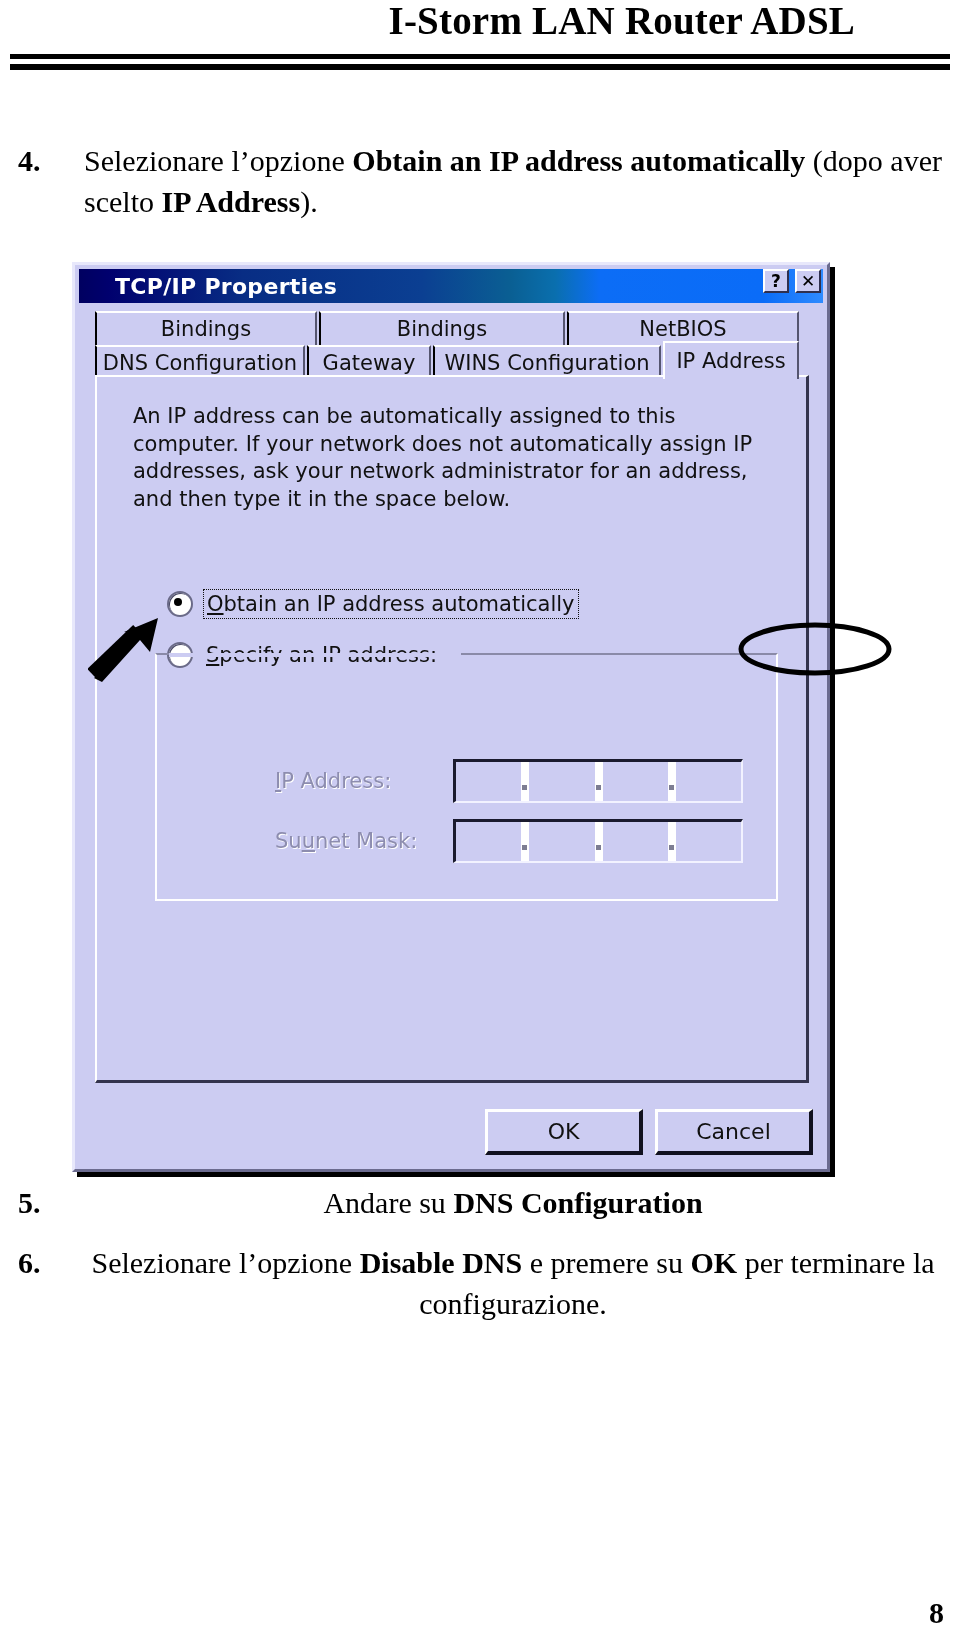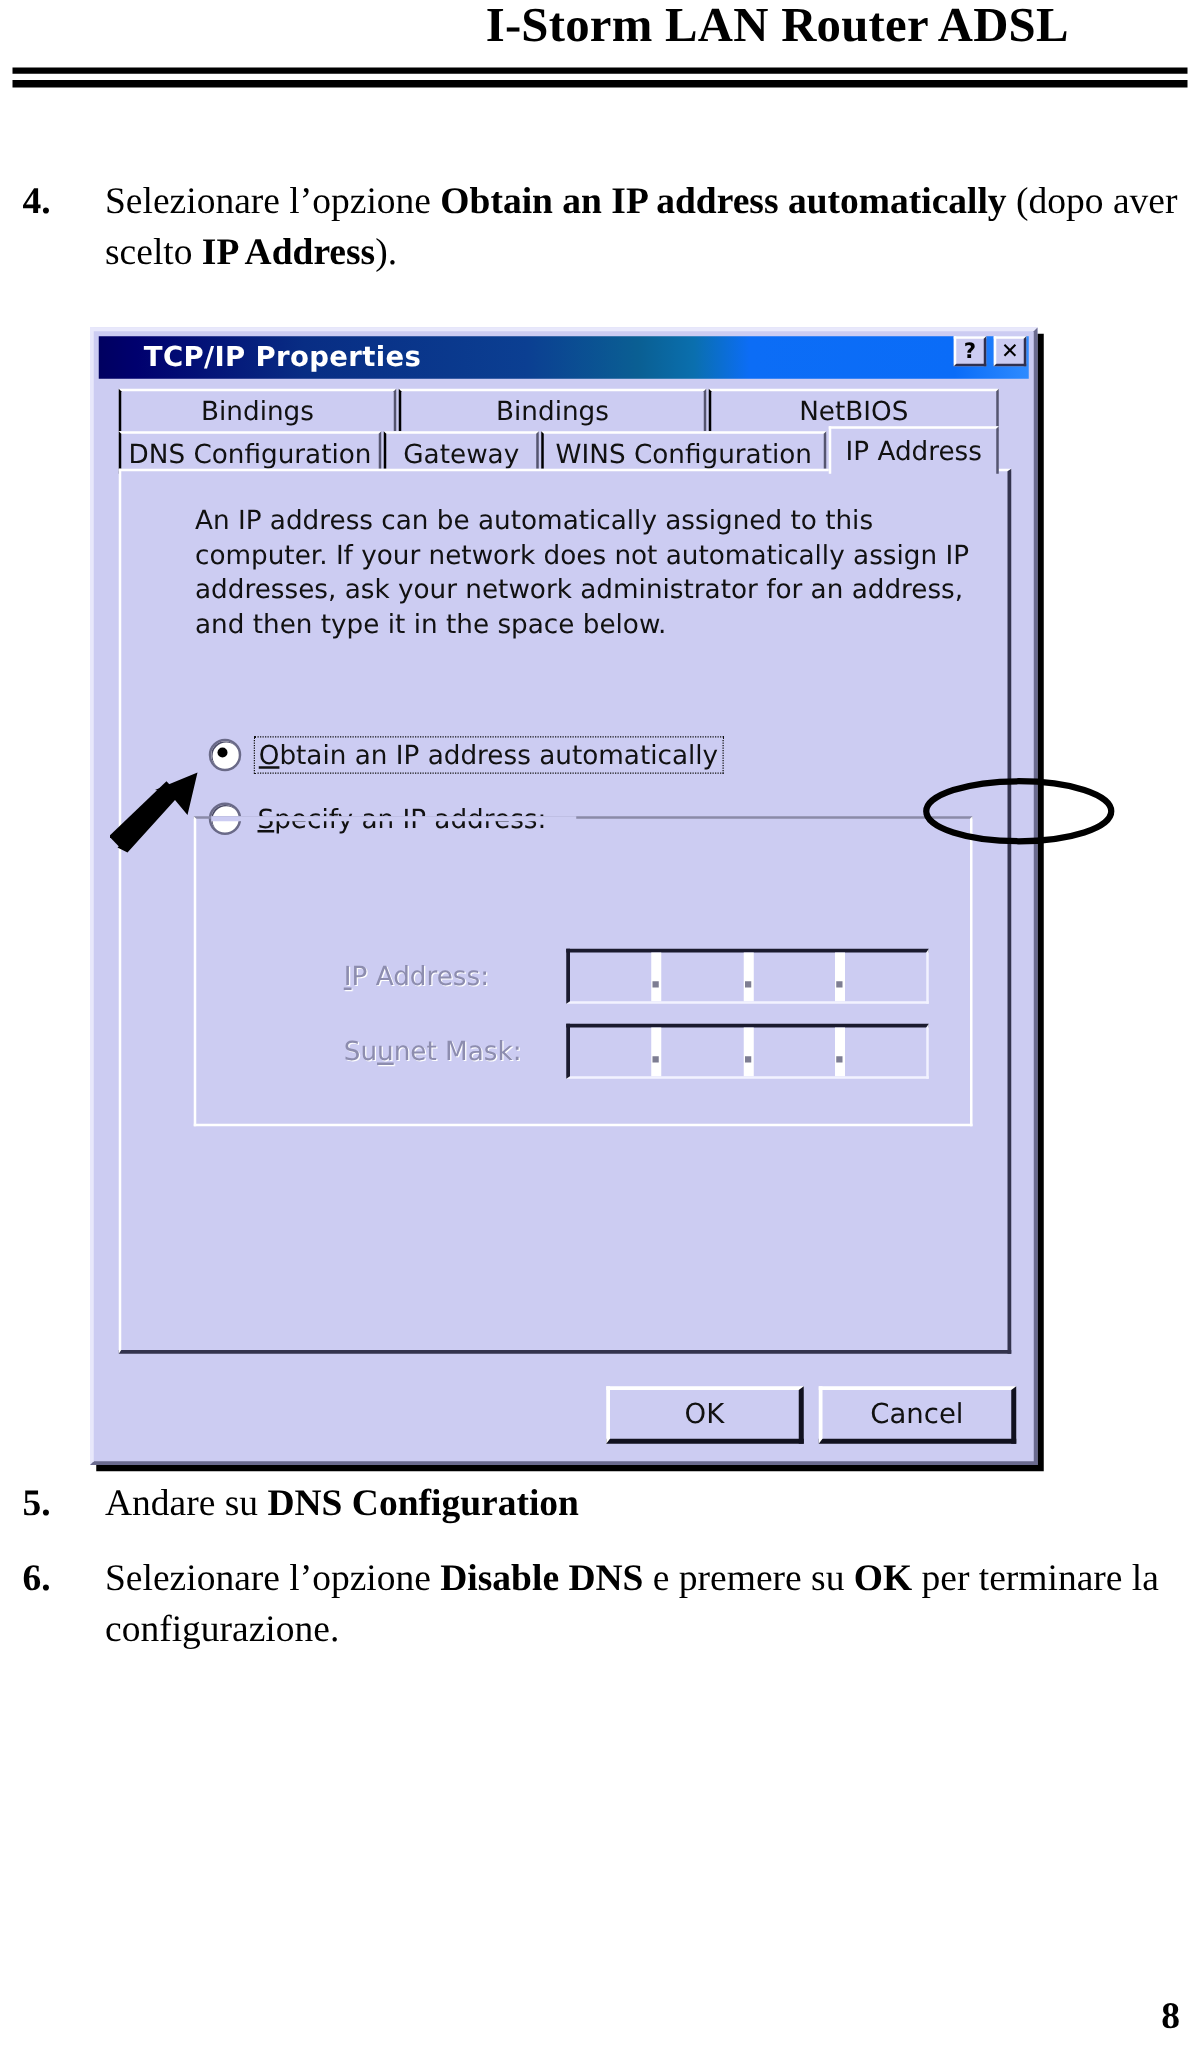--- a/index.html
+++ b/index.html
@@ -24,21 +24,21 @@
 
   
   .step{
     position:absolute;
     font-family:"Liberation Serif", serif;
     font-size:30px;color:#000;line-height:1.38;
   }
   .step .num{
     position:absolute;left:0;top:0;font-weight:bold;width:52px;
   }
-  .step .body{margin-left:66px;display:block;}
+  .step .body{margin-left:66px;display:block;text-align:center;}
   .step b{font-weight:bold;}
 
   #step4{left:18px;top:140px;width:924px;}
   #step4 .body{text-align:justify;}
   #step5{left:18px;top:1182px;width:924px;}
   #step6{left:18px;top:1242px;width:924px;}
 
   
   #tcpip-dialog{
     position:absolute;left:72px;top:262px;width:758px;height:910px;
@@ -111,21 +111,20 @@
     background:#ccccf2;
     border-top:2px solid #ffffff;border-left:2px solid #ffffff;
     border-right:3px solid #33334d;border-bottom:3px solid #33334d;
     box-sizing:border-box;
   }
 
   #desc{
     position:absolute;left:36px;top:26px;right:26px;
     font-family:"DejaVu Sans", sans-serif;font-size:21px;color:#111;
     line-height:1.32;
-    margin-left:23px;
   }
 
   
   .radio-row{position:absolute;display:flex;align-items:center;}
   #radio-auto{left:70px;top:212px;}
   #radio-specify{left:70px;top:264px;}
   .radio{
     width:22px;height:22px;border-radius:50%;
     background:#ffffff;
     border:2px solid #6a6a88;

